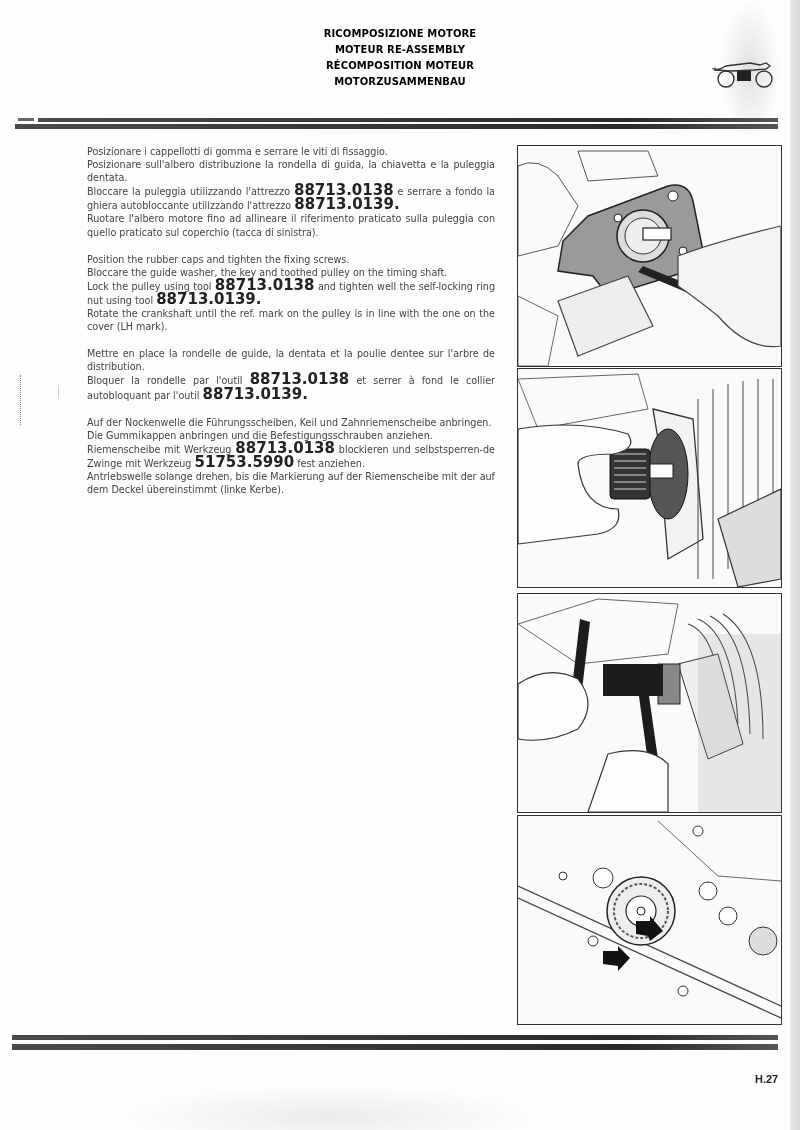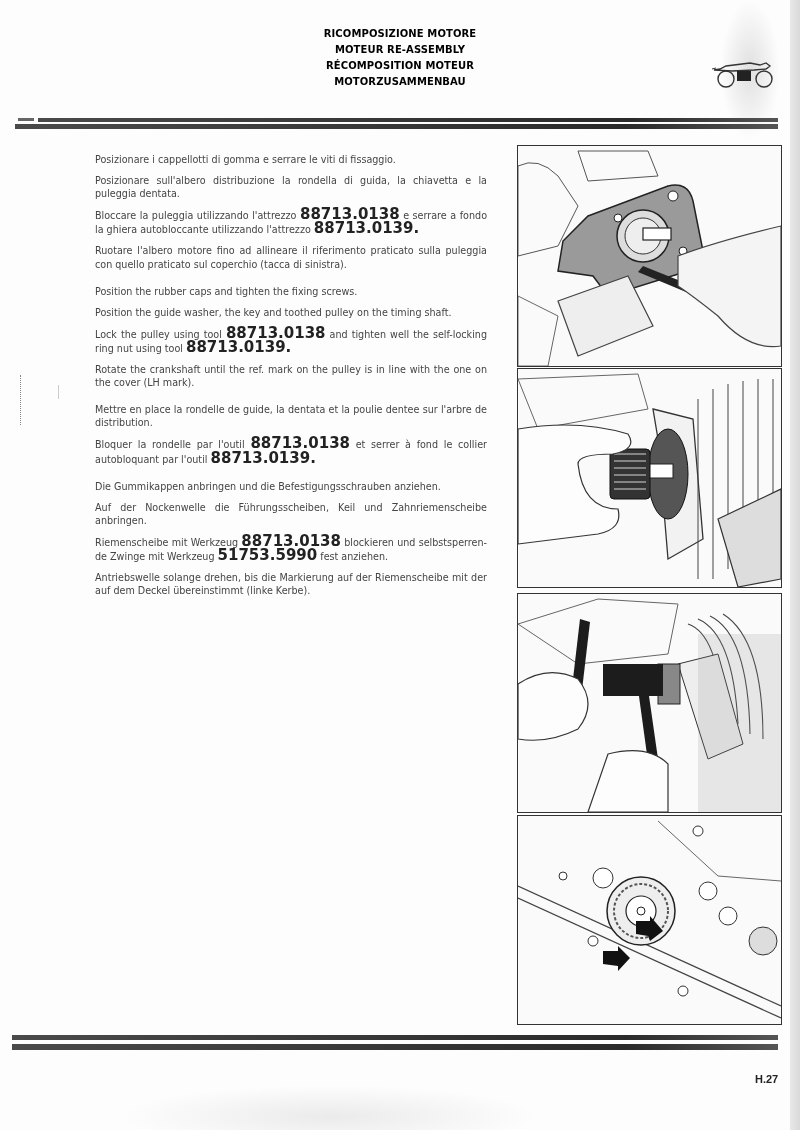--- a/index.html
+++ b/index.html
@@ -37,21 +37,21 @@
   .rule.top1-stub { top: 118px; left: 18px; width: 16px; height: 3px; background:#666; }
   .rule.top2 { top: 124px; left: 15px; width: 763px; height: 5px; }
   .rule.bot1 { top: 1035px; width: 766px; height: 5px; }
   .rule.bot2 { top: 1044px; width: 766px; height: 6px; }
 
   .text-col {
     position: absolute; left: 87px; top: 145px; width: 408px;
   }
   .para { margin: 0 0 14px 0; }
   .para p {
-    margin: 8px; font-size: 9.6px; line-height: 13.1px; color: #444;
+    margin: 0; font-size: 9.6px; line-height: 13.1px; color: #444;
     text-align: justify; text-align-last: left;
   }
   .para p b { color: #222; font-weight: bold; font-size: 15px; }
 
   .figure {
     position: absolute; left: 517px; width: 263px; border: 1.5px solid #333;
     background: #fafafa; overflow: hidden;
   }
   .fig1 { top: 145px; height: 220px; }
   .fig2 { top: 368px; height: 218px; }
@@ -108,33 +108,33 @@
 
   <section class="para">
     <p>Posizionare i cappellotti di gomma e serrare le viti di fissaggio.</p>
     <p>Posizionare sull'albero distribuzione la rondella di guida, la chiavetta e la puleggia dentata.</p>
     <p><span>Bloccare la puleggia utilizzando l'attrezzo </span><b>88713.0138</b><span> e serrare a fondo la ghiera autobloccante utilizzando l'attrezzo </span><b>88713.0139.</b><span></span></p>
     <p>Ruotare l'albero motore fino ad allineare il riferimento praticato sulla puleggia con quello praticato sul coperchio (tacca di sinistra).</p>
   </section>
 
   <section class="para">
     <p>Position the rubber caps and tighten the fixing screws.</p>
-    <p>Position the guide washer, the key and toothed pulley on the timing shaft.</p>
+    <p>Bloccare the guide washer, the key and toothed pulley on the timing shaft.</p>
     <p><span>Lock the pulley using tool </span><b>88713.0138</b><span> and tighten well the self-locking ring nut using tool </span><b>88713.0139.</b><span></span></p>
     <p>Rotate the crankshaft until the ref. mark on the pulley is in line with the one on the cover (LH mark).</p>
   </section>
 
   <section class="para">
     <p>Mettre en place la rondelle de guide, la dentata et la poulie dentee sur l'arbre de distribution.</p>
     <p><span>Bloquer la rondelle par l'outil </span><b>88713.0138</b><span> et serrer à fond le collier autobloquant par l'outil </span><b>88713.0139.</b><span></span></p>
   </section>
 
   <section class="para">
+    <p>Auf der Nockenwelle die Führungsscheiben, Keil und Zahnriemenscheibe anbringen.</p>
     <p>Die Gummikappen anbringen und die Befestigungsschrauben anziehen.</p>
-    <p>Auf der Nockenwelle die Führungsscheiben, Keil und Zahnriemenscheibe anbringen.</p>
     <p><span>Riemenscheibe mit Werkzeug </span><b>88713.0138</b><span> blockieren und selbstsperren-de Zwinge mit Werkzeug </span><b>51753.5990</b><span> fest anziehen.</span></p>
     <p>Antriebswelle solange drehen, bis die Markierung auf der Riemenscheibe mit der auf dem Deckel übereinstimmt (linke Kerbe).</p>
   </section>
 
 </main>
 
 <figure class="figure fig1" style="margin:0" title="Timing cover with rubber caps and fixing screws">
   <svg viewBox="0 0 263 220" preserveAspectRatio="none">
     <rect width="263" height="220" fill="#fafafa"></rect>
     <path d="M0 20 Q20 10 40 30 L60 60 L40 100 L0 110 Z" fill="none" stroke="#555" stroke-width="1"></path>

